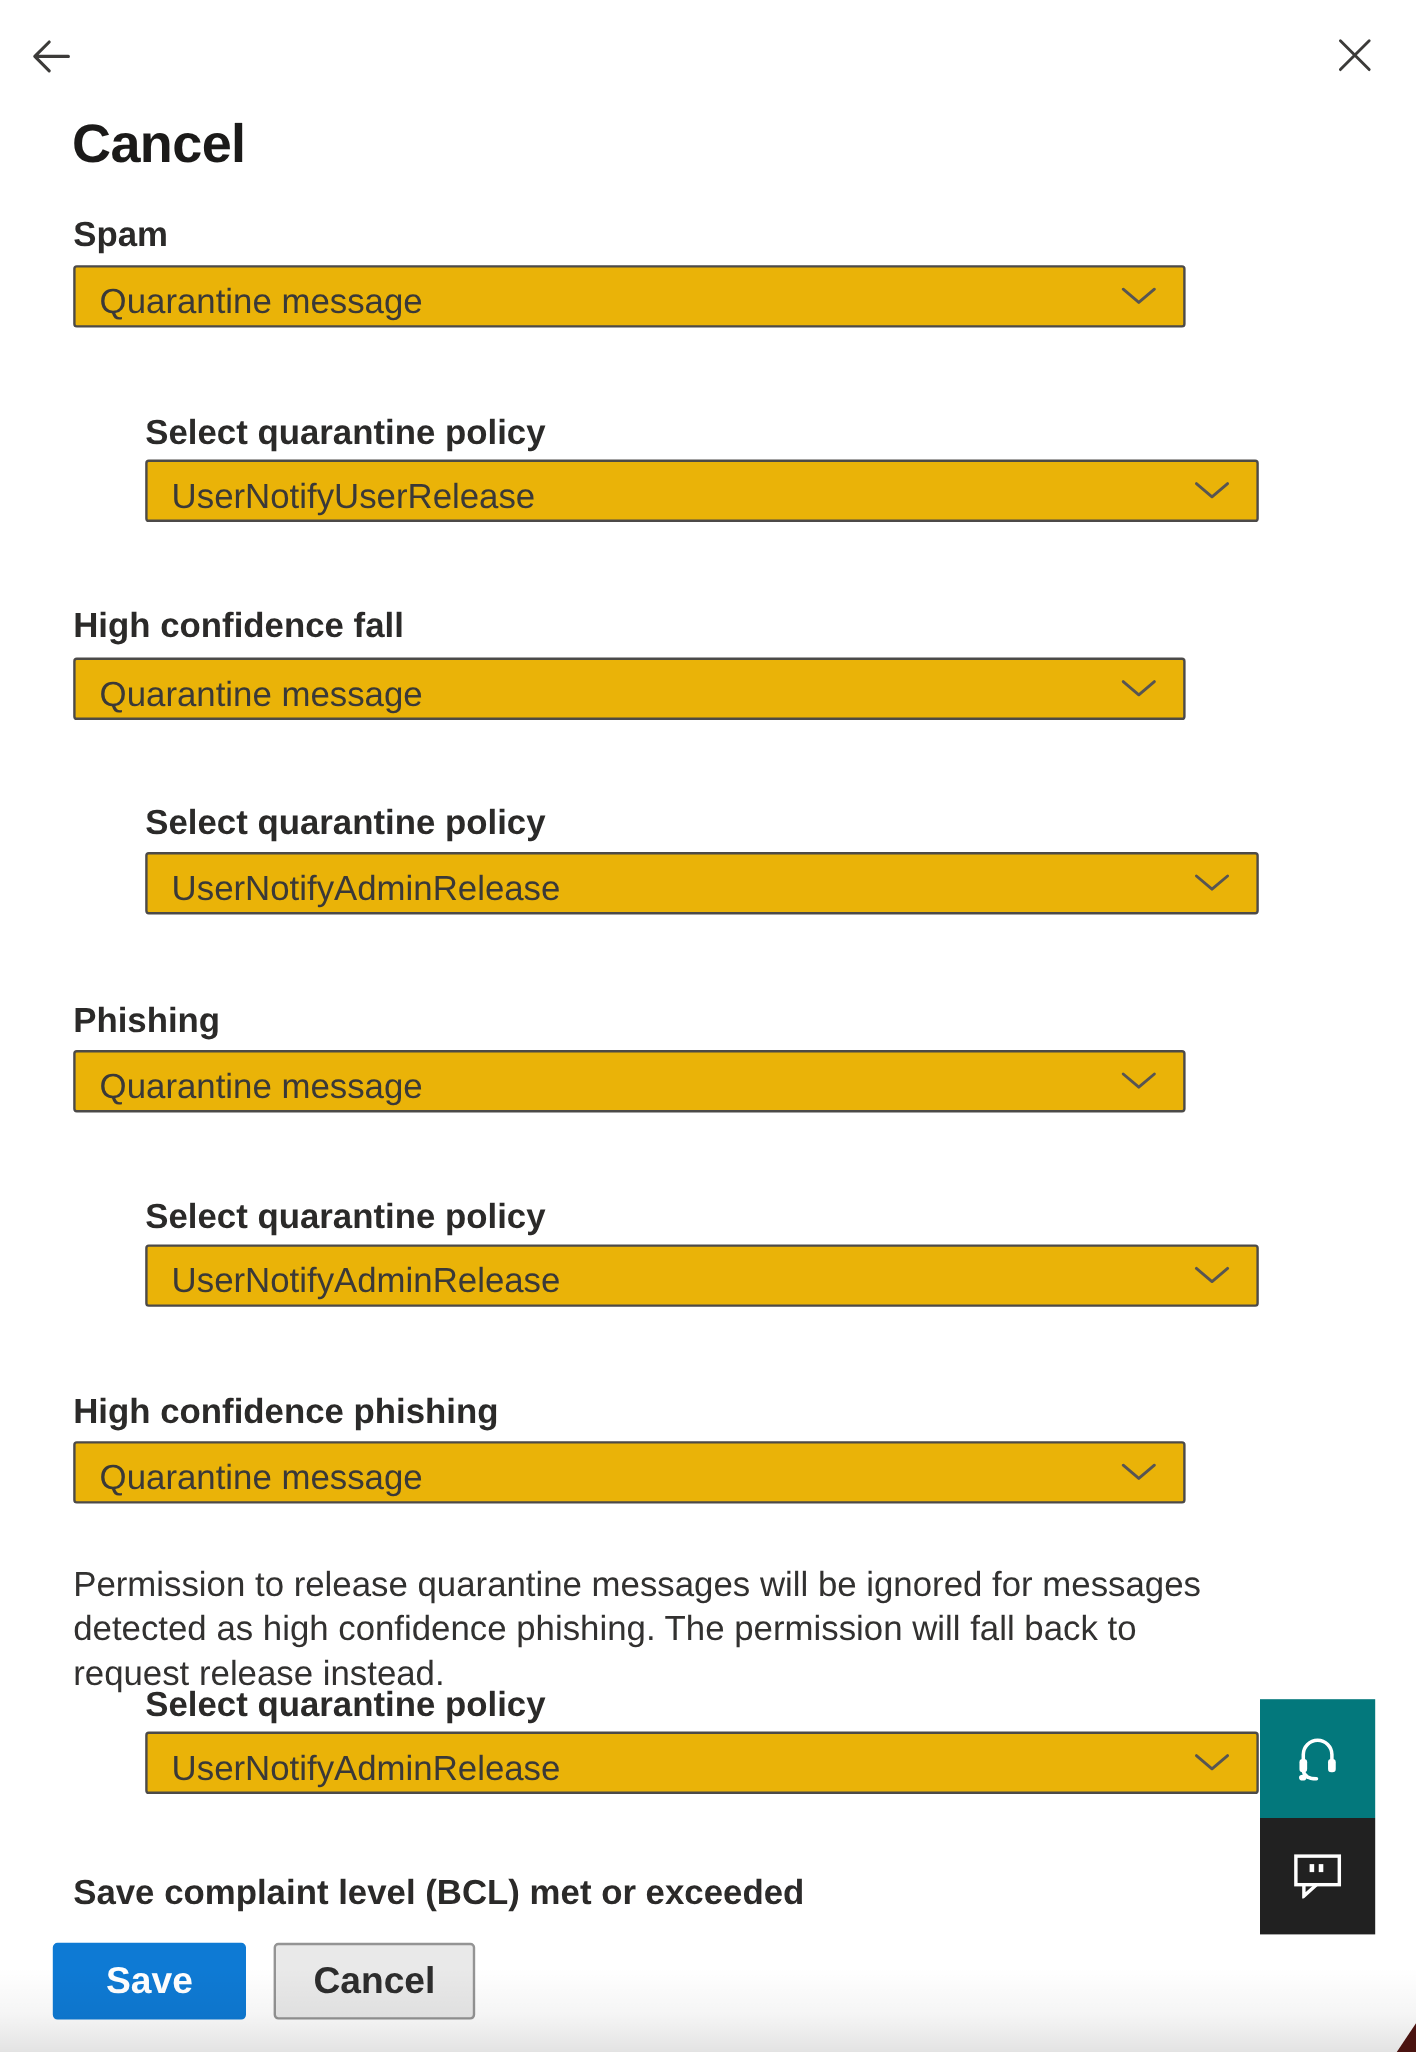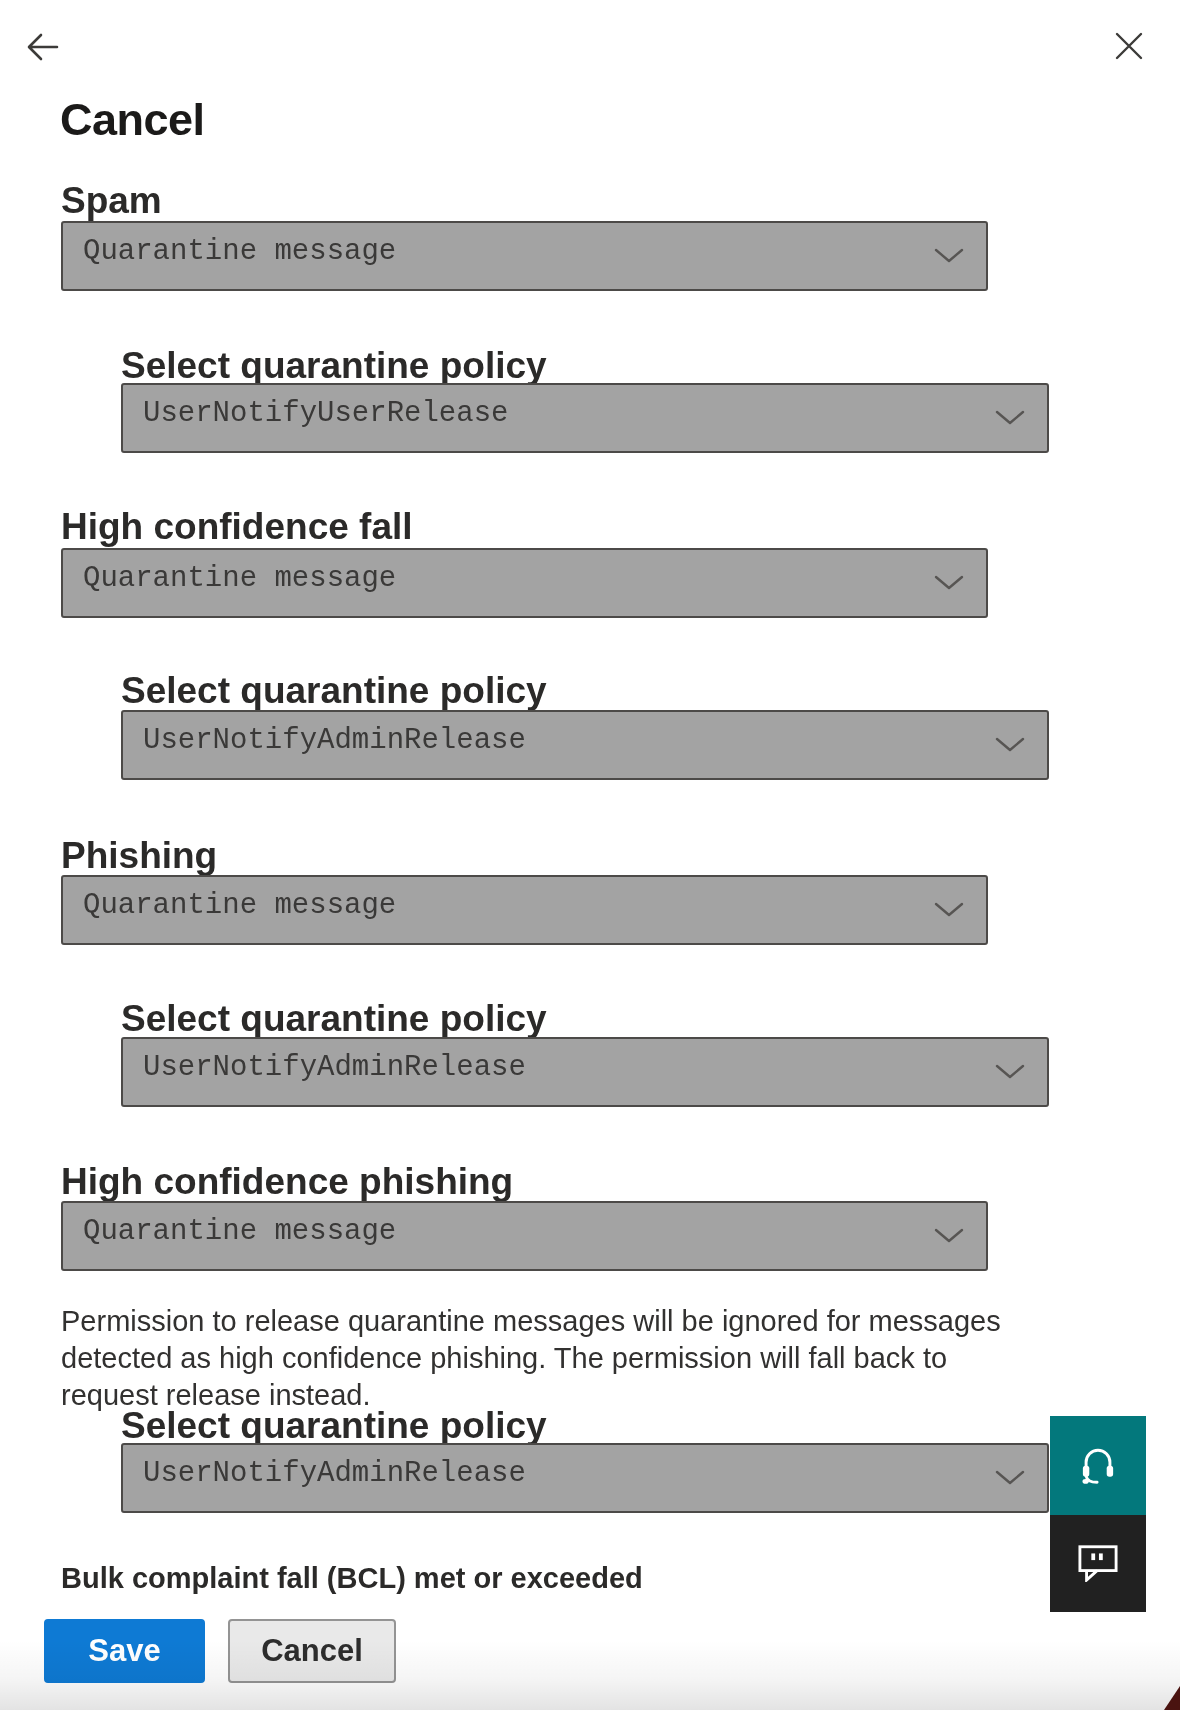--- a/index.html
+++ b/index.html
@@ -13,27 +13,27 @@
   #back-btn{left:24px;top:28px;}
   #close-btn{left:1114px;top:31px;}
   
   #page-title{
     position:absolute;left:60px;top:94px;font-size:45px;font-weight:700;
     color:#1b1a19;letter-spacing:-0.5px;
   }
   
   #content{position:absolute;left:0;top:0;width:1180px;height:1599px;overflow:hidden;}
   .lbl{
-    position:absolute;left:61px;font-size:37px;font-weight:600;color:#2b2a29;
+    position:absolute;left:61px;font-size:29px;font-weight:600;color:#2b2a29;
     white-space:nowrap;
   }
   .lbl.indent{left:121px;}
   .combo{
-    position:absolute;left:61px;width:927px;height:70px;background:#a3a3a3;
-    border:2px solid #4c4a48;border-radius:3px;box-sizing:border-box;cursor:pointer;font-family:Liberation Mono, monospace;
+    position:absolute;left:61px;width:927px;height:52px;background:#eab308;
+    border:2px solid #4c4a48;border-radius:3px;box-sizing:border-box;cursor:pointer;
   }
   .combo.indent{left:121px;width:928px;}
   .combo .val{
     position:absolute;left:20px;top:0;height:58px;line-height:58px;
     font-size:29px;font-weight:400;color:#3a3938;white-space:nowrap;
   }
   .combo .chev{position:absolute;right:22px;top:50%;transform:translateY(-50%);line-height:0;}
   .note{
     position:absolute;left:61px;top:1303px;width:985px;
     font-size:29px;line-height:37px;font-weight:400;color:#323130;
@@ -163,21 +163,21 @@
     <div class="combo indent" style="top:1443px">
       <span class="val">UserNotifyAdminRelease</span>
       <span class="chev">
         <svg width="30" height="16" viewBox="0 0 30 16">
             <path d="M2 2 L15 13 L28 2" fill="none" stroke="#575553" stroke-width="2.4" stroke-linecap="round" stroke-linejoin="round"></path>
           </svg>
       </span>
     </div>
 
     <div id="next-section-clip">
-      <div id="next-section-label">Bulk complaint fall (BCL) met or exceeded</div>
+      <div id="next-section-label">Save complaint level (BCL) met or exceeded</div>
     </div>
   </div>
 
   <button id="help-headset-btn" aria-label="Support">
     <span>
       <svg width="44" height="46" viewBox="0 0 48 50">
         <path d="M11 30 v-7 a13 13 0 0 1 26 0 v7" fill="none" stroke="#ffffff" stroke-width="3.2" stroke-linecap="round"></path>
         <rect x="7.5" y="27" width="7" height="12" rx="3" fill="#ffffff"></rect>
         <rect x="33.5" y="27" width="7" height="12" rx="3" fill="#ffffff"></rect>
         <path d="M11 38 c1 5 6 7 12 7" fill="none" stroke="#ffffff" stroke-width="3.2" stroke-linecap="round"></path>

